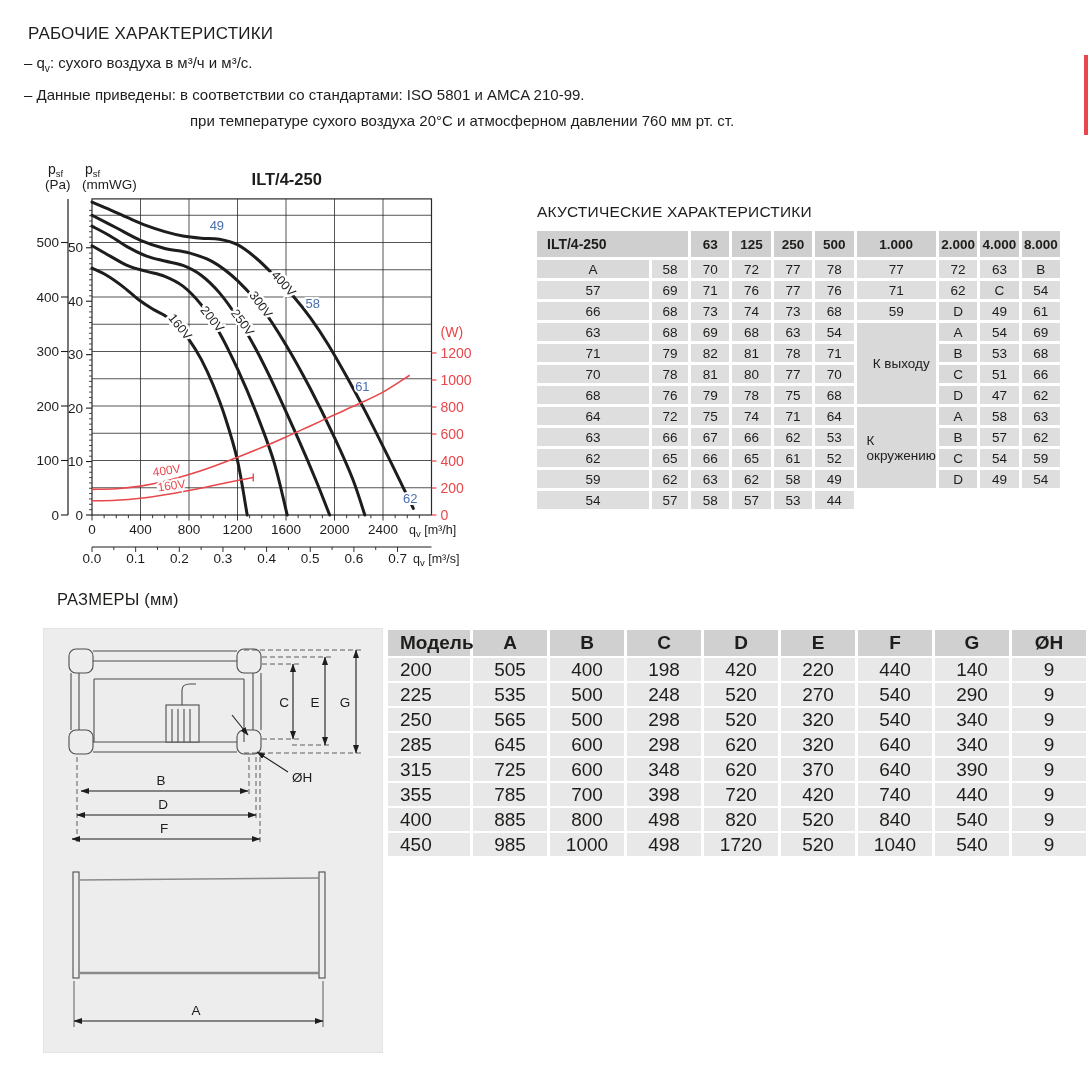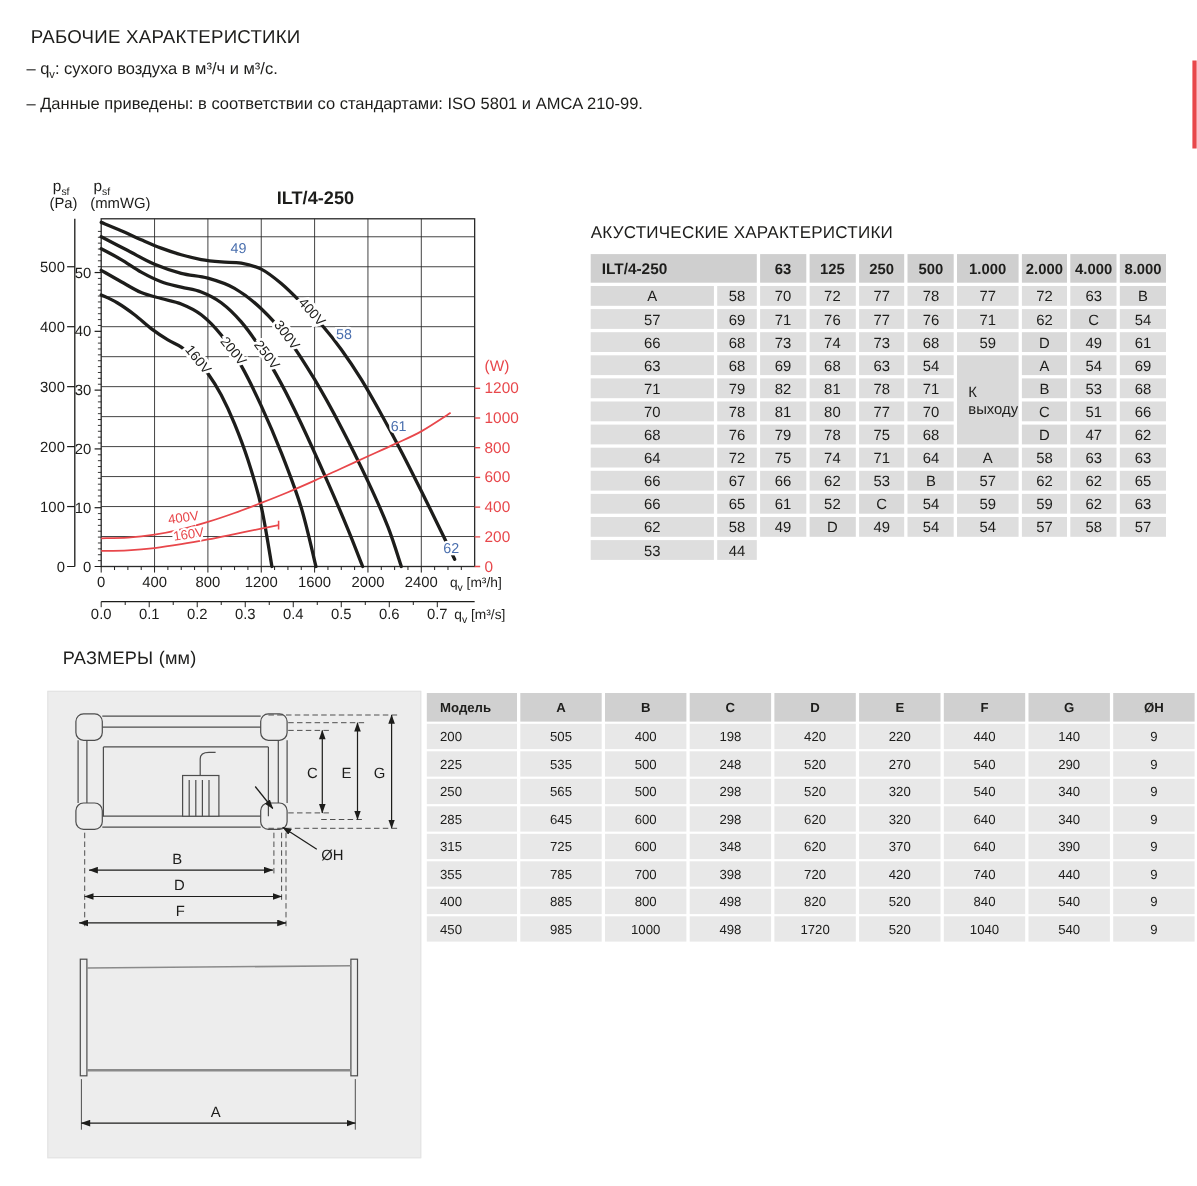--- a/index.html
+++ b/index.html
@@ -20,36 +20,37 @@
   .acoustic-grid{display:grid;grid-template-columns:112px 36px repeat(8,1fr);
      grid-template-rows:26px repeat(12,18px);gap:3px;width:523px;font-size:13.5px;background:#fff}
   .acoustic-grid>div{display:flex;align-items:center;justify-content:center}
   .ac-h{background:#cfcfcf;font-weight:bold}
   .ac-h.model{justify-content:flex-start;padding-left:10px;font-size:14px}
   .ac-lab{background:#d9d9d9;justify-content:flex-start;padding-left:10px;grid-row:span 4}
   .ac-key{background:#d9d9d9}
   .ac-val{background:#dedede}
   
   .dims-grid{display:grid;grid-template-columns:82px repeat(8,1fr);
-     grid-template-rows:26px repeat(8,23px);gap:2px 3px;width:698px;font-size:12px;background:#fff}
+     grid-template-rows:26px repeat(8,23px);gap:2px 3px;width:698px;font-size:19px;background:#fff}
   .dims-grid>div{display:flex;align-items:center;justify-content:center}
   .dm-h{background:#d0d0d0;font-weight:bold}
   .dm-c{background:#e8e8e8}
   .dm-h.left,.dm-c.left{justify-content:flex-start;padding-left:12px}
   
   .panel{width:340px;height:425px;background:#ededed;border:1px solid #e3e3e3;box-sizing:border-box}
   svg text{font-family:"Liberation Sans","DejaVu Sans",sans-serif}
 </style>
 </head>
 <body>
 
 <div class="abs sec-title" style="left:28px;top:24px">РАБОЧИЕ ХАРАКТЕРИСТИКИ</div>
 <div class="abs notes" style="left:24px;top:50px">
     <div class="bullet"><span>– </span><span>q</span><sub>v</sub><span>: сухого воздуха в м³/ч и м³/с.</span></div>
     <div class="bullet"><span>– </span><span>Данные приведены: в соответствии со стандартами: ISO 5801 и AMCA 210-99.</span></div>
+    <div class="bullet indent"><span>при температуре сухого воздуха 20°C и атмосферном давлении 760 мм рт. ст.</span></div>
   </div>
 <div class="abs edge-bar" style="left: 1084px; top: 55px; background: rgb(232, 71, 75);"></div>
 
 <svg class="abs" style="left:30px;top:158px" width="470" height="425" viewBox="0 0 470 425">
     <line x1="110.5" y1="40.89999999999998" x2="110.5" y2="357" stroke="#2a2a2a" stroke-width="0.8"></line>
     <line x1="159" y1="40.89999999999998" x2="159" y2="357" stroke="#2a2a2a" stroke-width="0.8"></line>
     <line x1="207.5" y1="40.89999999999998" x2="207.5" y2="357" stroke="#2a2a2a" stroke-width="0.8"></line>
     <line x1="256" y1="40.89999999999998" x2="256" y2="357" stroke="#2a2a2a" stroke-width="0.8"></line>
     <line x1="304.5" y1="40.89999999999998" x2="304.5" y2="357" stroke="#2a2a2a" stroke-width="0.8"></line>
     <line x1="353" y1="40.89999999999998" x2="353" y2="357" stroke="#2a2a2a" stroke-width="0.8"></line>
@@ -321,20 +322,21 @@
     <div class="ac-val">68</div>
     <div class="ac-key">D</div>
     <div class="ac-val">47</div>
     <div class="ac-val">62</div>
     <div class="ac-val">64</div>
     <div class="ac-val">72</div>
     <div class="ac-val">75</div>
     <div class="ac-val">74</div>
     <div class="ac-val">71</div>
     <div class="ac-val">64</div>
+    <div class="ac-lab">К окружению</div>
     <div class="ac-key">A</div>
     <div class="ac-val">58</div>
     <div class="ac-val">63</div>
     <div class="ac-val">63</div>
     <div class="ac-val">66</div>
     <div class="ac-val">67</div>
     <div class="ac-val">66</div>
     <div class="ac-val">62</div>
     <div class="ac-val">53</div>
     <div class="ac-key">B</div>

